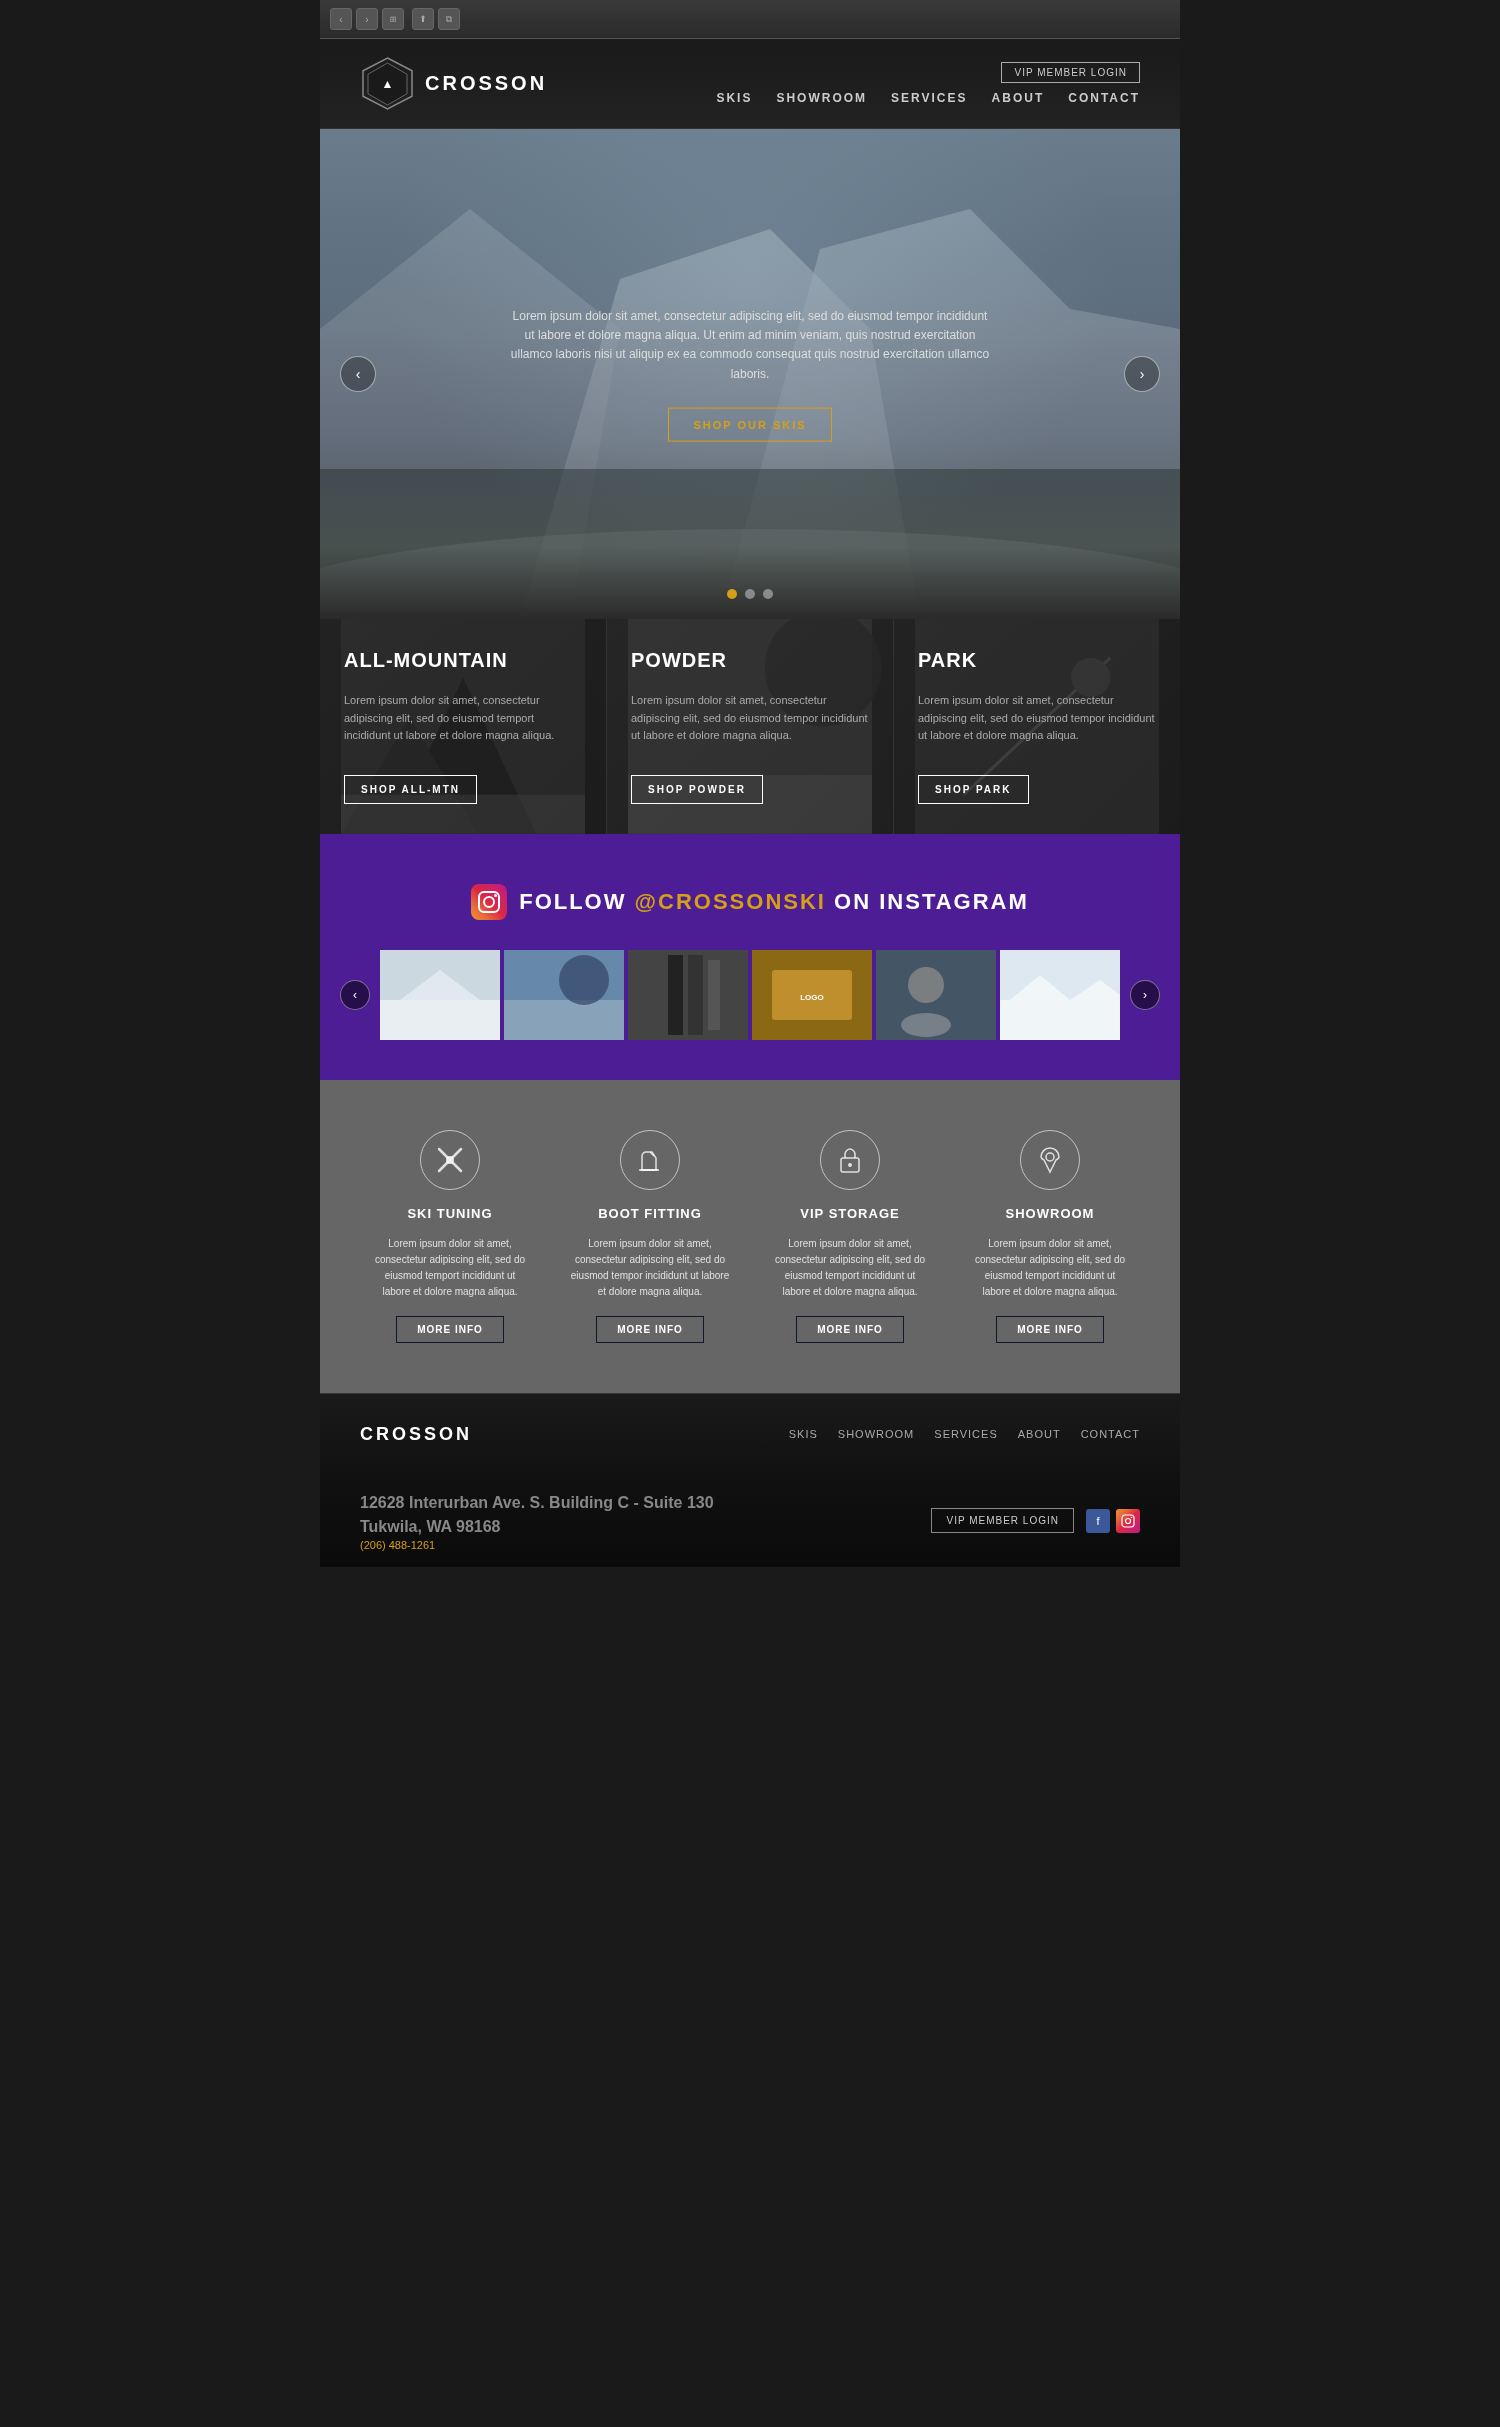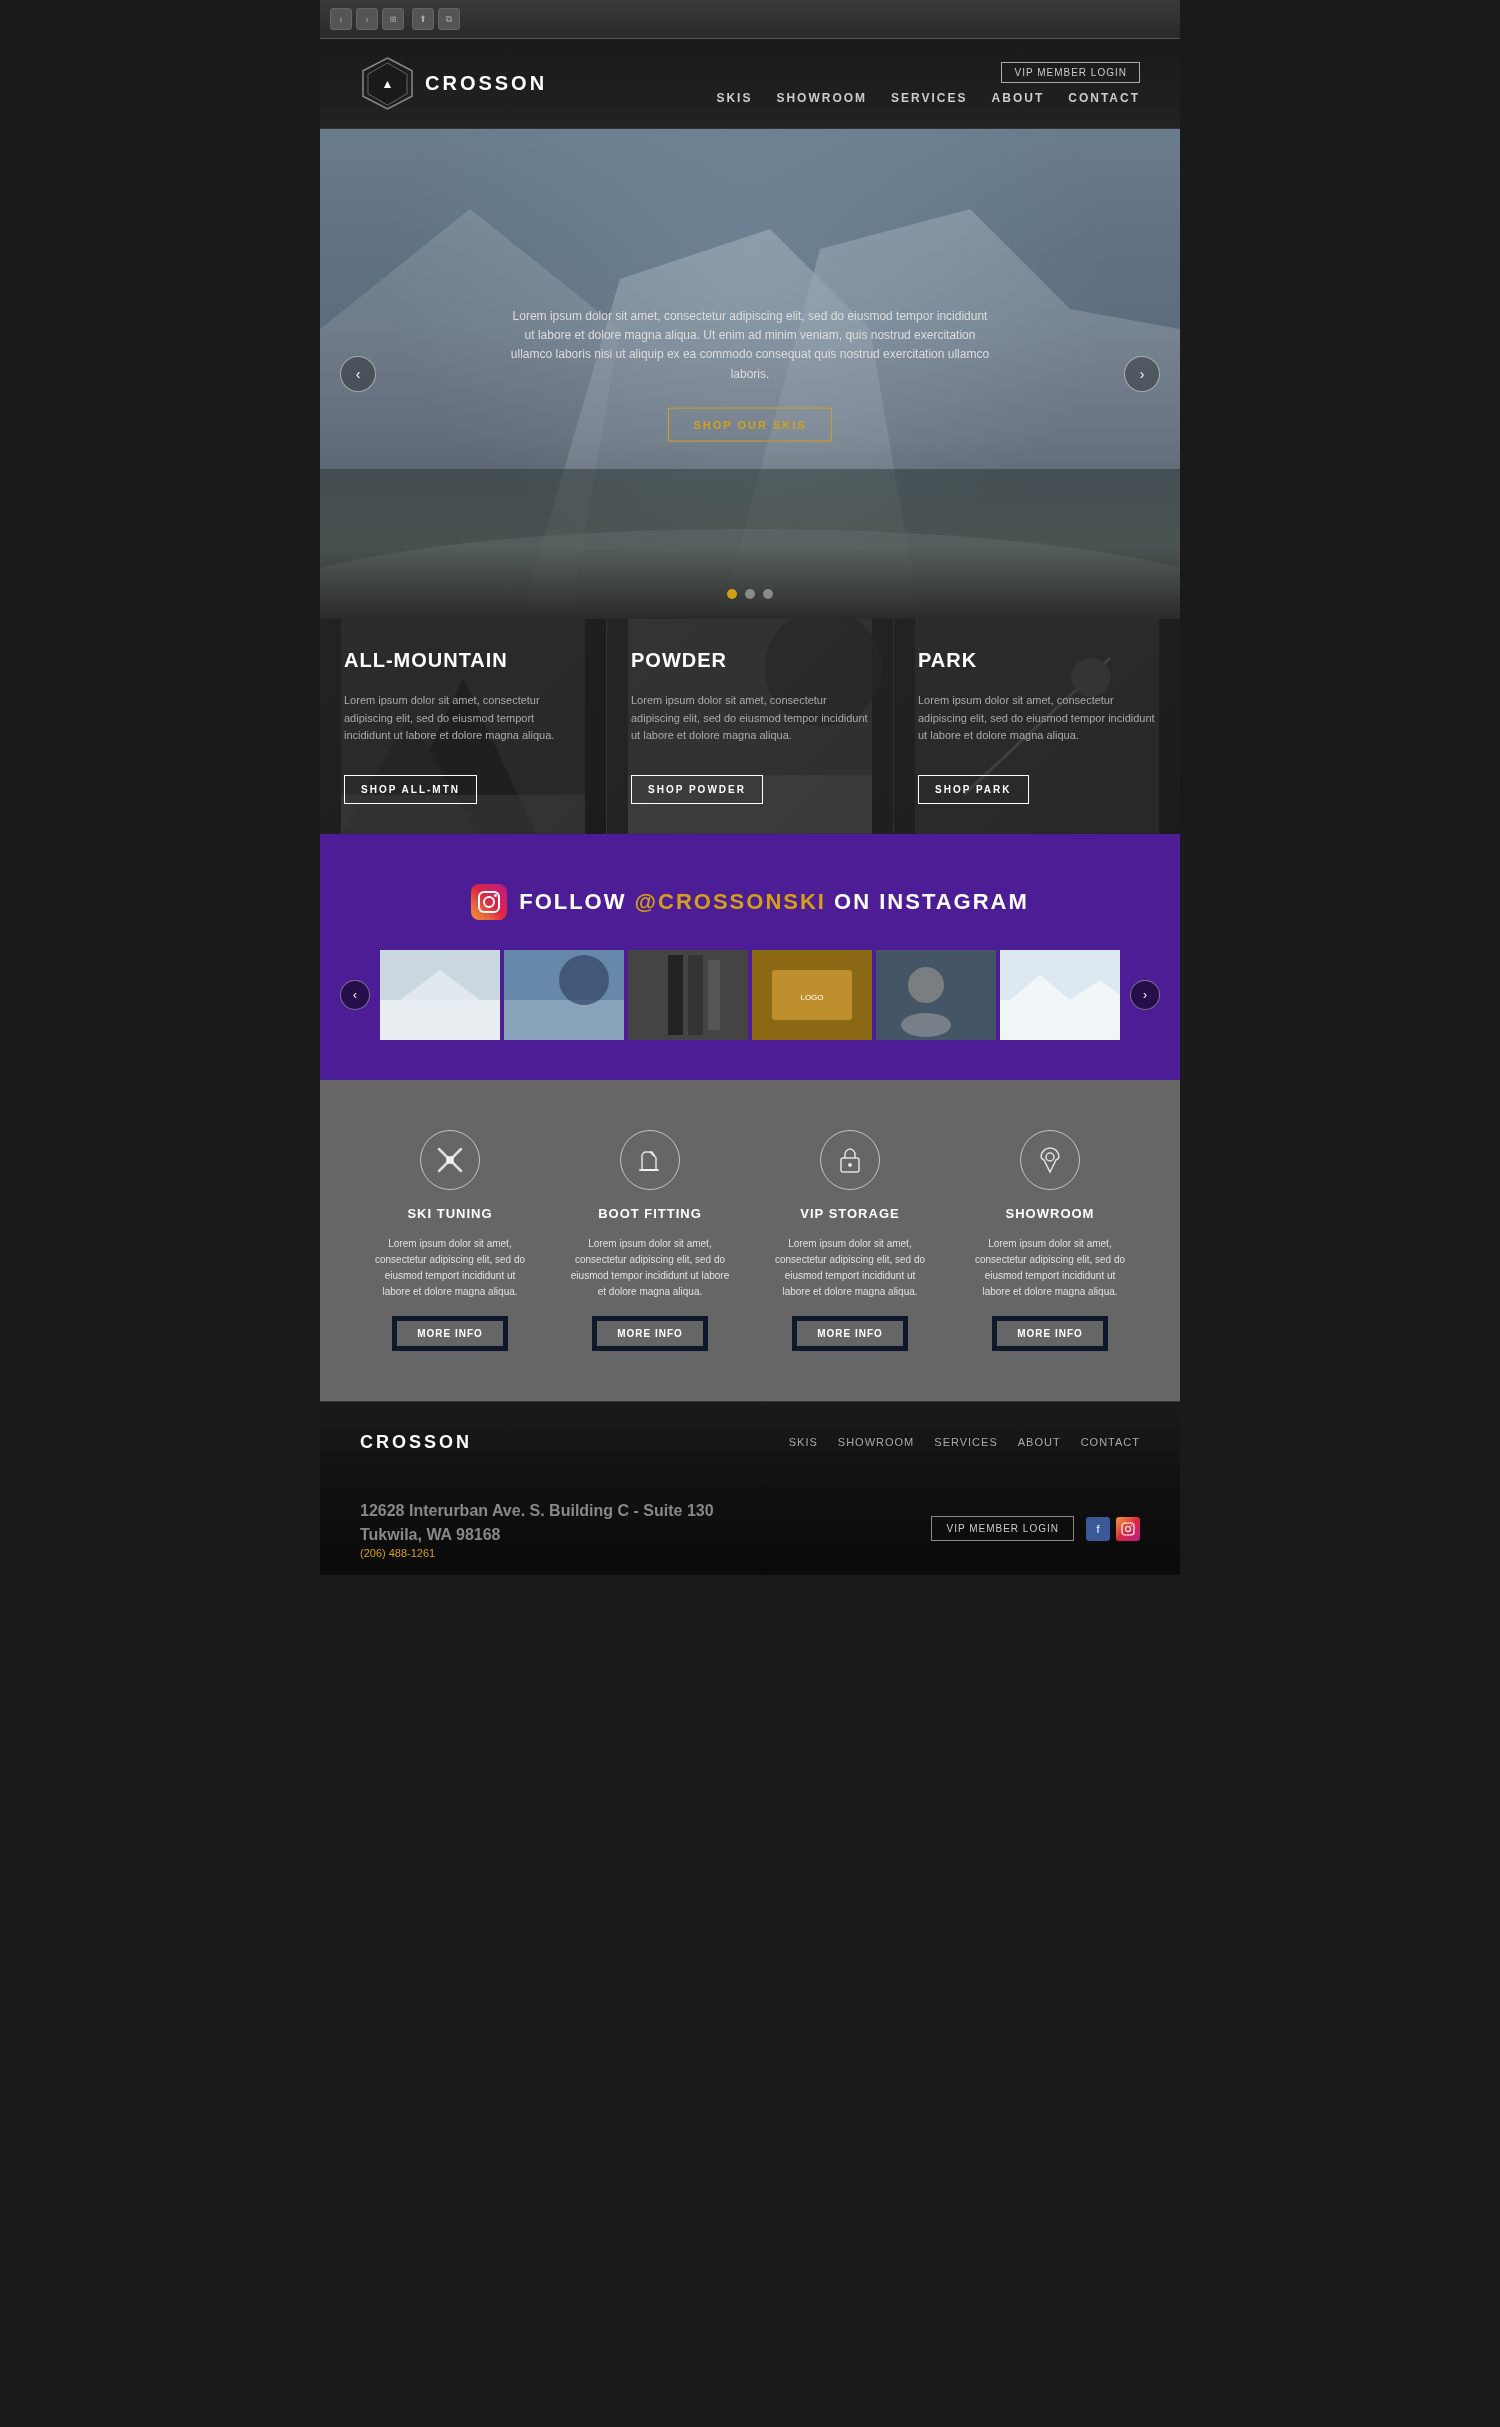--- a/index.html
+++ b/index.html
@@ -176,21 +176,21 @@
       width: 30px; height: 30px; border: 1px solid rgba(255,255,255,0.4);
       border-radius: 50%; background: rgba(0,0,0,0.5);
       display: flex; align-items: center; justify-content: center;
       color: #fff; cursor: pointer; font-size: 12px; z-index: 2;
     }
     .ig-arrow-left { left: 0; }
     .ig-arrow-right { right: 0; }
     .ig-photos { display: flex; gap: 4px; flex: 1; overflow: hidden; }
     .ig-photo {
       flex: 1; height: 90px; background: #333;
-      overflow: hidden; position: relative;
+      overflow: hidden; position: relative; font-weight: bold;
     }
     
     .ig-p1 { background: linear-gradient(135deg, #dde 60%, #eef 100%); }
     .ig-p2 { background: linear-gradient(135deg, #aac 0%, #669 100%); }
     .ig-p3 { background: linear-gradient(135deg, #333 0%, #666 100%); }
     .ig-p4 { background: linear-gradient(135deg, #886633 0%, #cc9944 100%); }
     .ig-p5 { background: linear-gradient(135deg, #556677 0%, #334455 100%); }
     .ig-p6 { background: linear-gradient(135deg, #dde 50%, #fff 100%); }
 
     
@@ -211,21 +211,21 @@
     }
     .service-title {
       color: #fff; font-size: 13px; font-weight: 700; letter-spacing: 1px;
       margin-bottom: 15px;
     }
     .service-desc {
       color: rgba(255,255,255,0.8); font-size: 10px; line-height: 1.6;
       margin-bottom: 16px;
     }
     .service-btn {
-      border: 5px solid #0f172a; color: #fff; background: transparent;
+      border: 1px solid #0f172a; color: #fff; background: transparent;
       padding: 7px 20px; font-size: 10px; letter-spacing: 1px;
       cursor: pointer; font-weight: 600;
     }
 
     
     .footer-top {
       background: linear-gradient(180deg, #1a1a1a 0%, #111 100%);
       padding: 30px 40px;
       display: flex;
       align-items: center;

